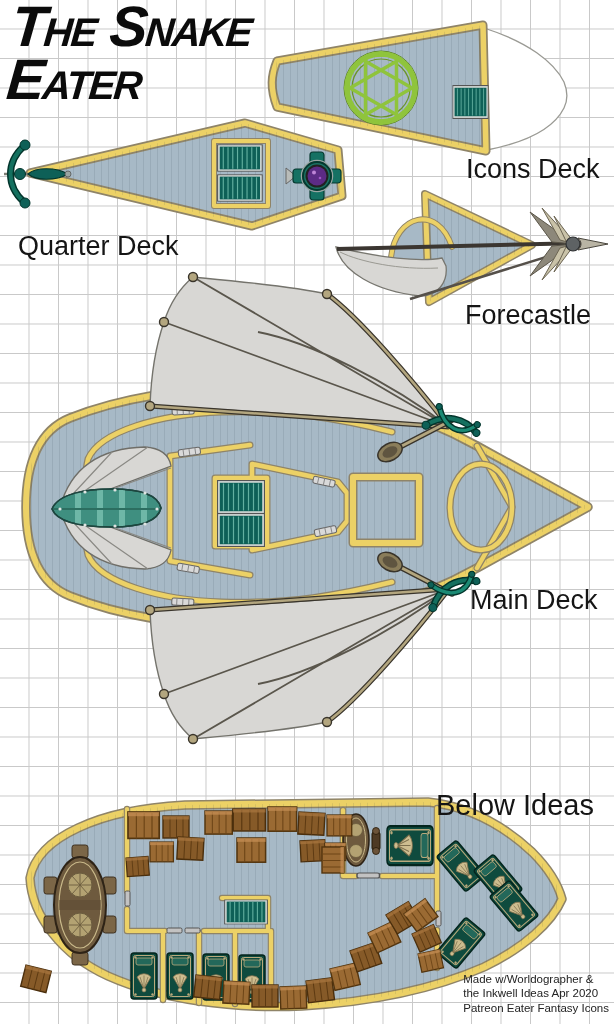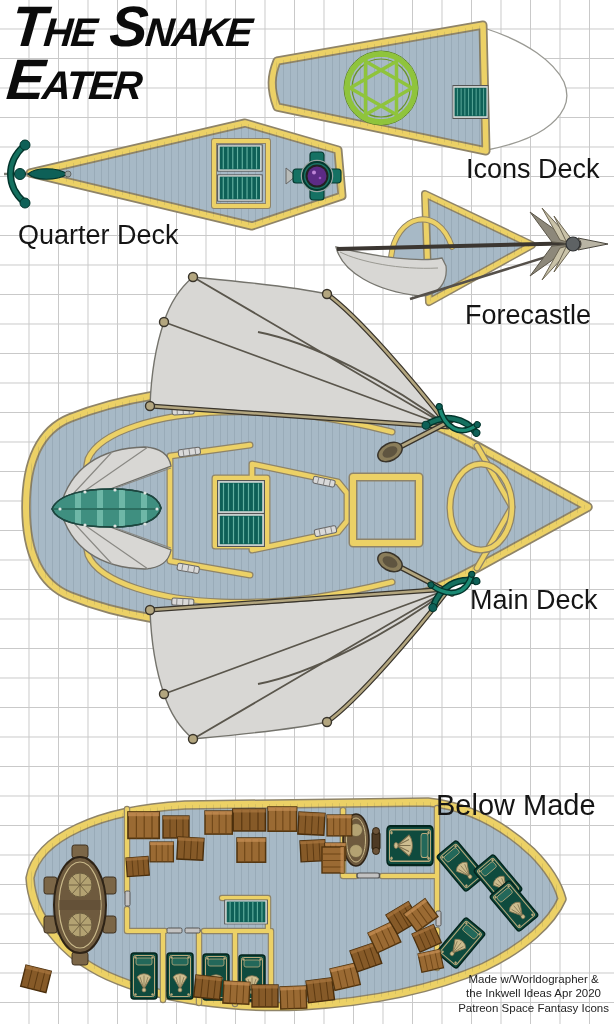--- a/index.html
+++ b/index.html
@@ -18,21 +18,21 @@
   .gold{fill:none;stroke:var(--c-hull-gold,#ecd166);stroke-linejoin:round;stroke-linecap:round;}
   .planks{fill:url(#planks);stroke:none;}
   .title{
     position:absolute;left:14px;top:0;color:#0b0b0b;
     font-weight:bold;font-style:italic;font-variant:small-caps;
     font-size:57px;line-height:0.93;letter-spacing:-2px;
     transform:skewX(-5deg);transform-origin:0 0;white-space:nowrap;
   }
   .lbl{position:absolute;font-size:27px;color:#151515;white-space:nowrap;}
   .lbl-below{font-size:29px;}
-  .credits{position:absolute;right:5px;top:972px;text-align:center;font-size:11.5px;line-height:1.25;color:#232323;}
+  .credits{position:absolute;right:5px;top:972px;text-align:left;font-size:11.5px;line-height:1.25;color:#232323;}
 </style>
 </head>
 <body>
 
 <div class="stage">
 
 <svg class="map" viewBox="0 0 614 1024" width="614" height="1024">
   <defs>
     <pattern id="planks" width="7" height="7" patternUnits="userSpaceOnUse">
       <path d="M3.5,0 V7" stroke="rgba(25,45,60,0.10)" stroke-width="1"></path>
@@ -375,24 +375,24 @@
     </g>
   </g>
 </svg>
 
 <div class="title">
   <div>The Snake</div>
   <div>Eater</div>
 </div>
 
 <div class="lbl" style="left:466px;top:154px">Icons Deck</div>
-<div class="lbl" style="left:18px;top:220px">Quarter Deck</div>
+<div class="lbl" style="left:18px;top:231px">Quarter Deck</div>
 <div class="lbl" style="left:465px;top:300px">Forecastle</div>
 <div class="lbl" style="left:470px;top:585px">Main Deck</div>
-<div class="lbl lbl-below" style="left:436px;top:789px">Below Made</div>
+<div class="lbl lbl-below" style="left:436px;top:789px">Below Ideas</div>
 
 <div class="credits">
   <div>Made w/Worldographer &amp;</div>
   <div>the Inkwell Ideas Apr 2020</div>
-  <div>Patreon Space Fantasy Icons</div>
+  <div>Patreon Eater Fantasy Icons</div>
 </div>
 
 </div>
 
 </body></html>

